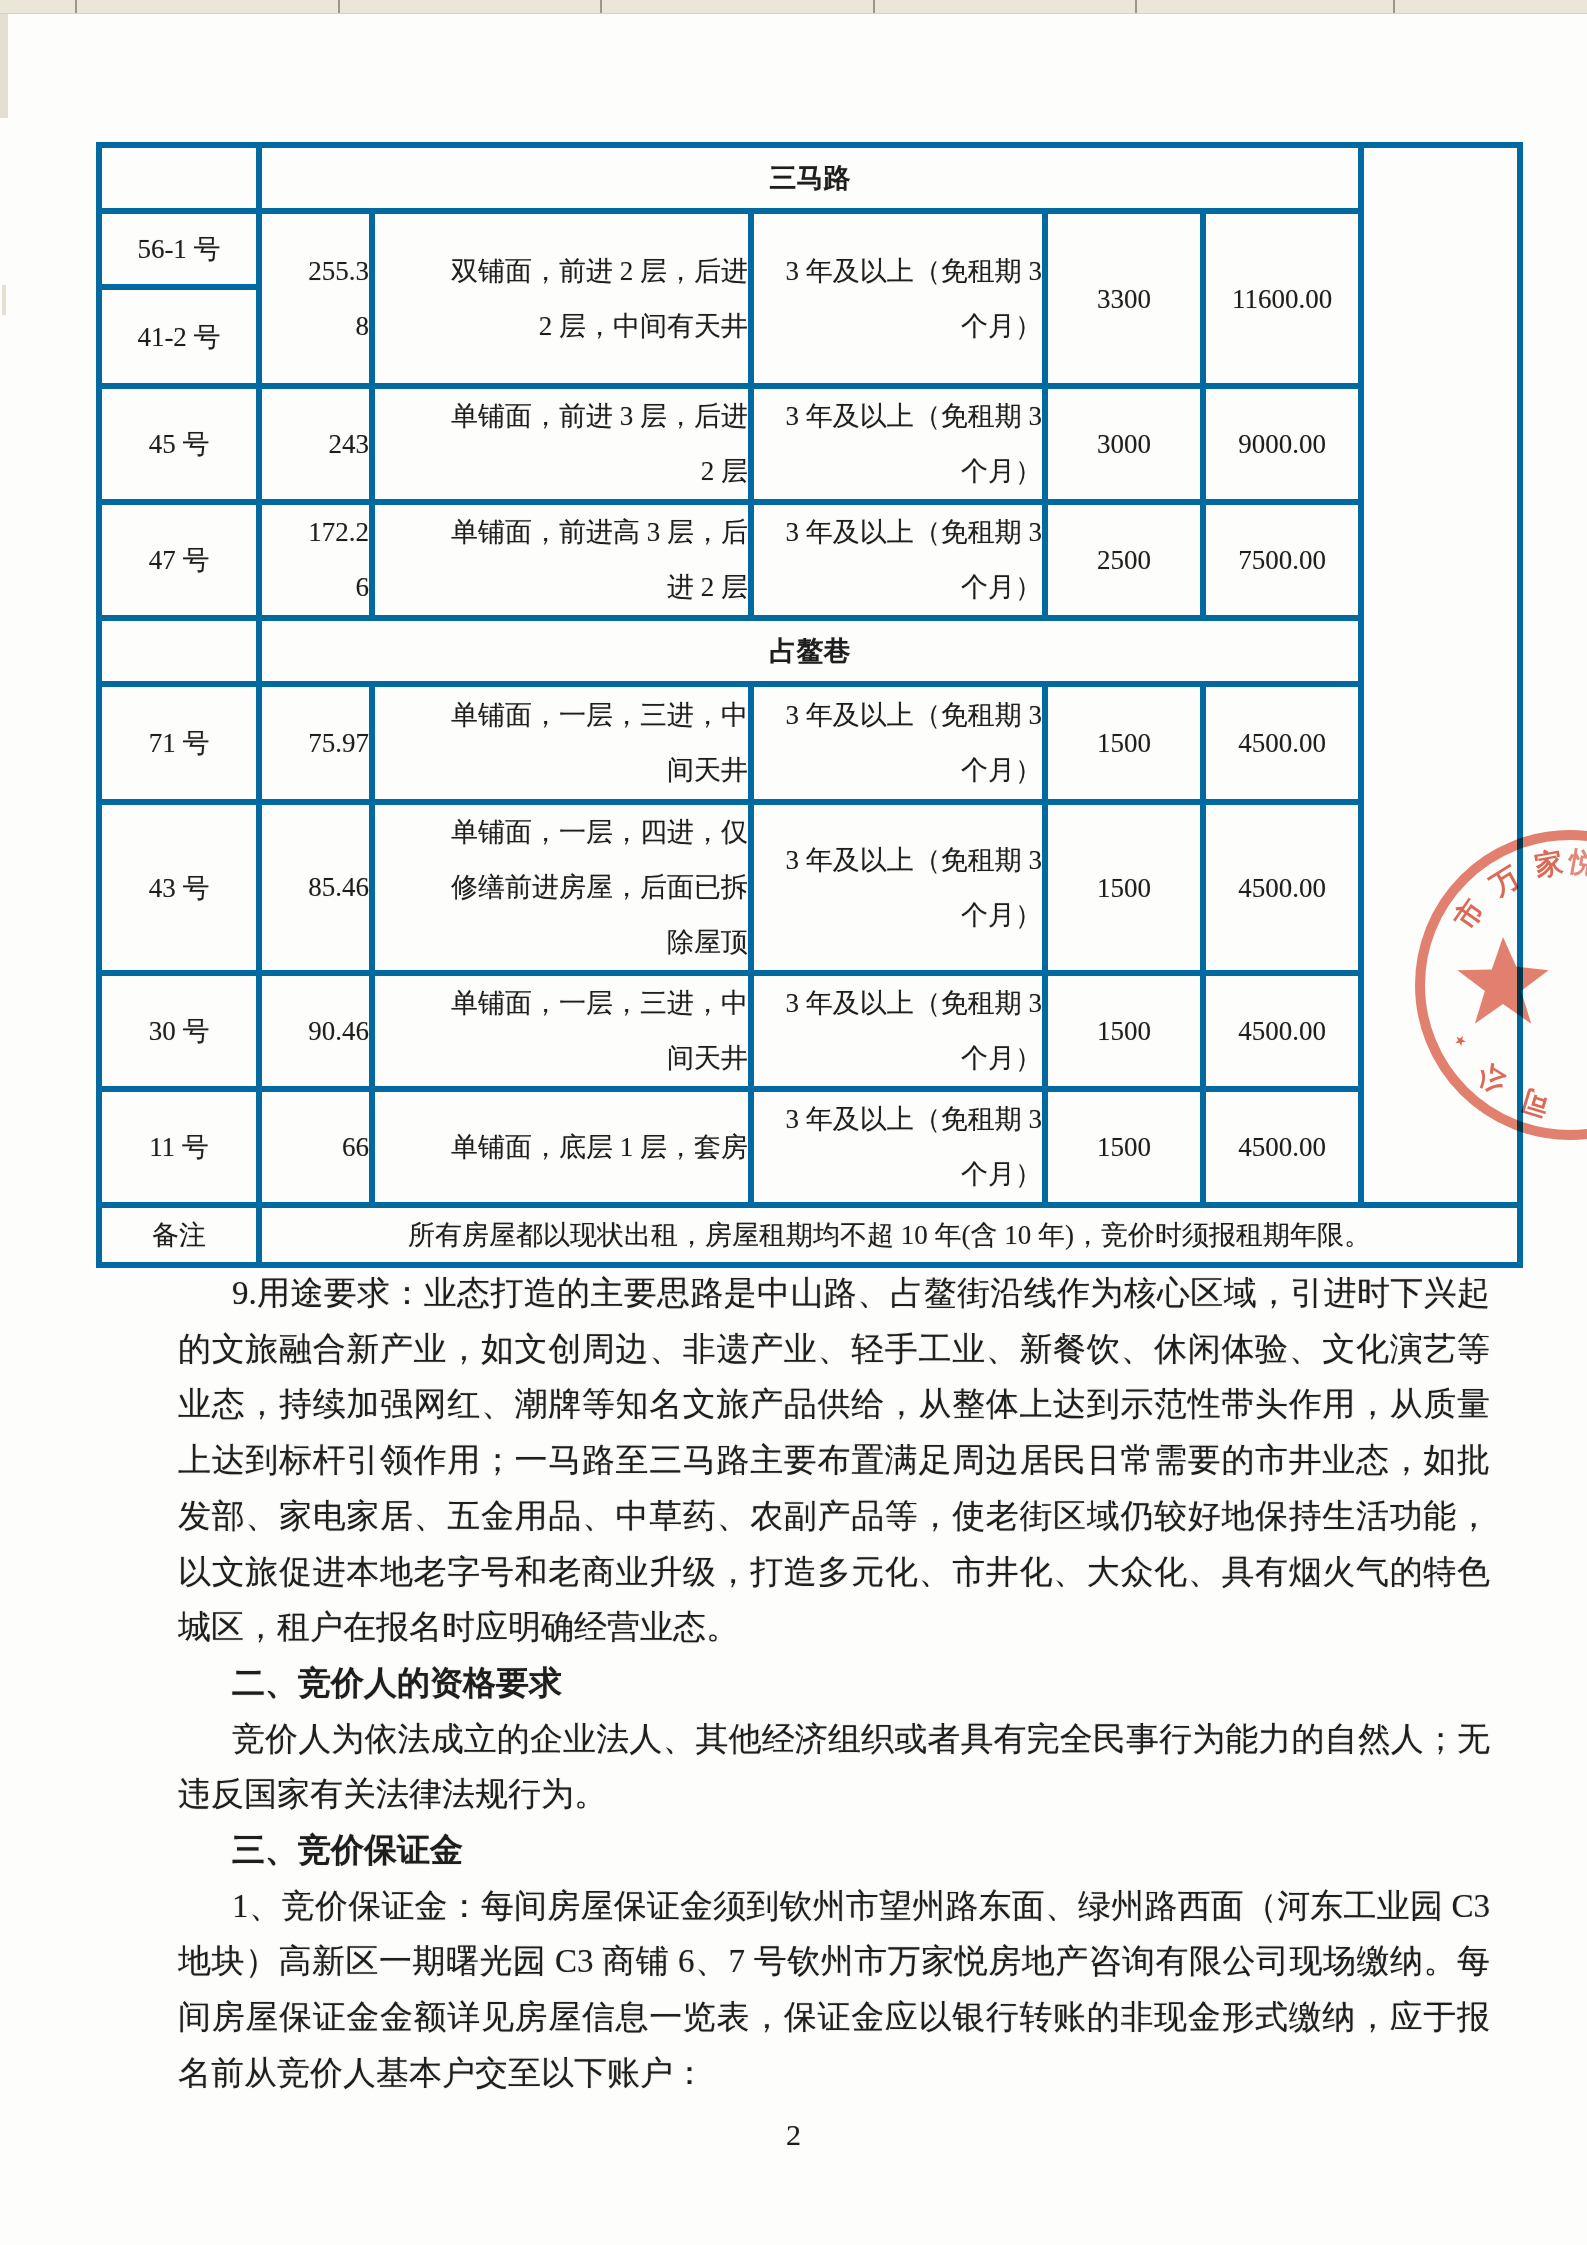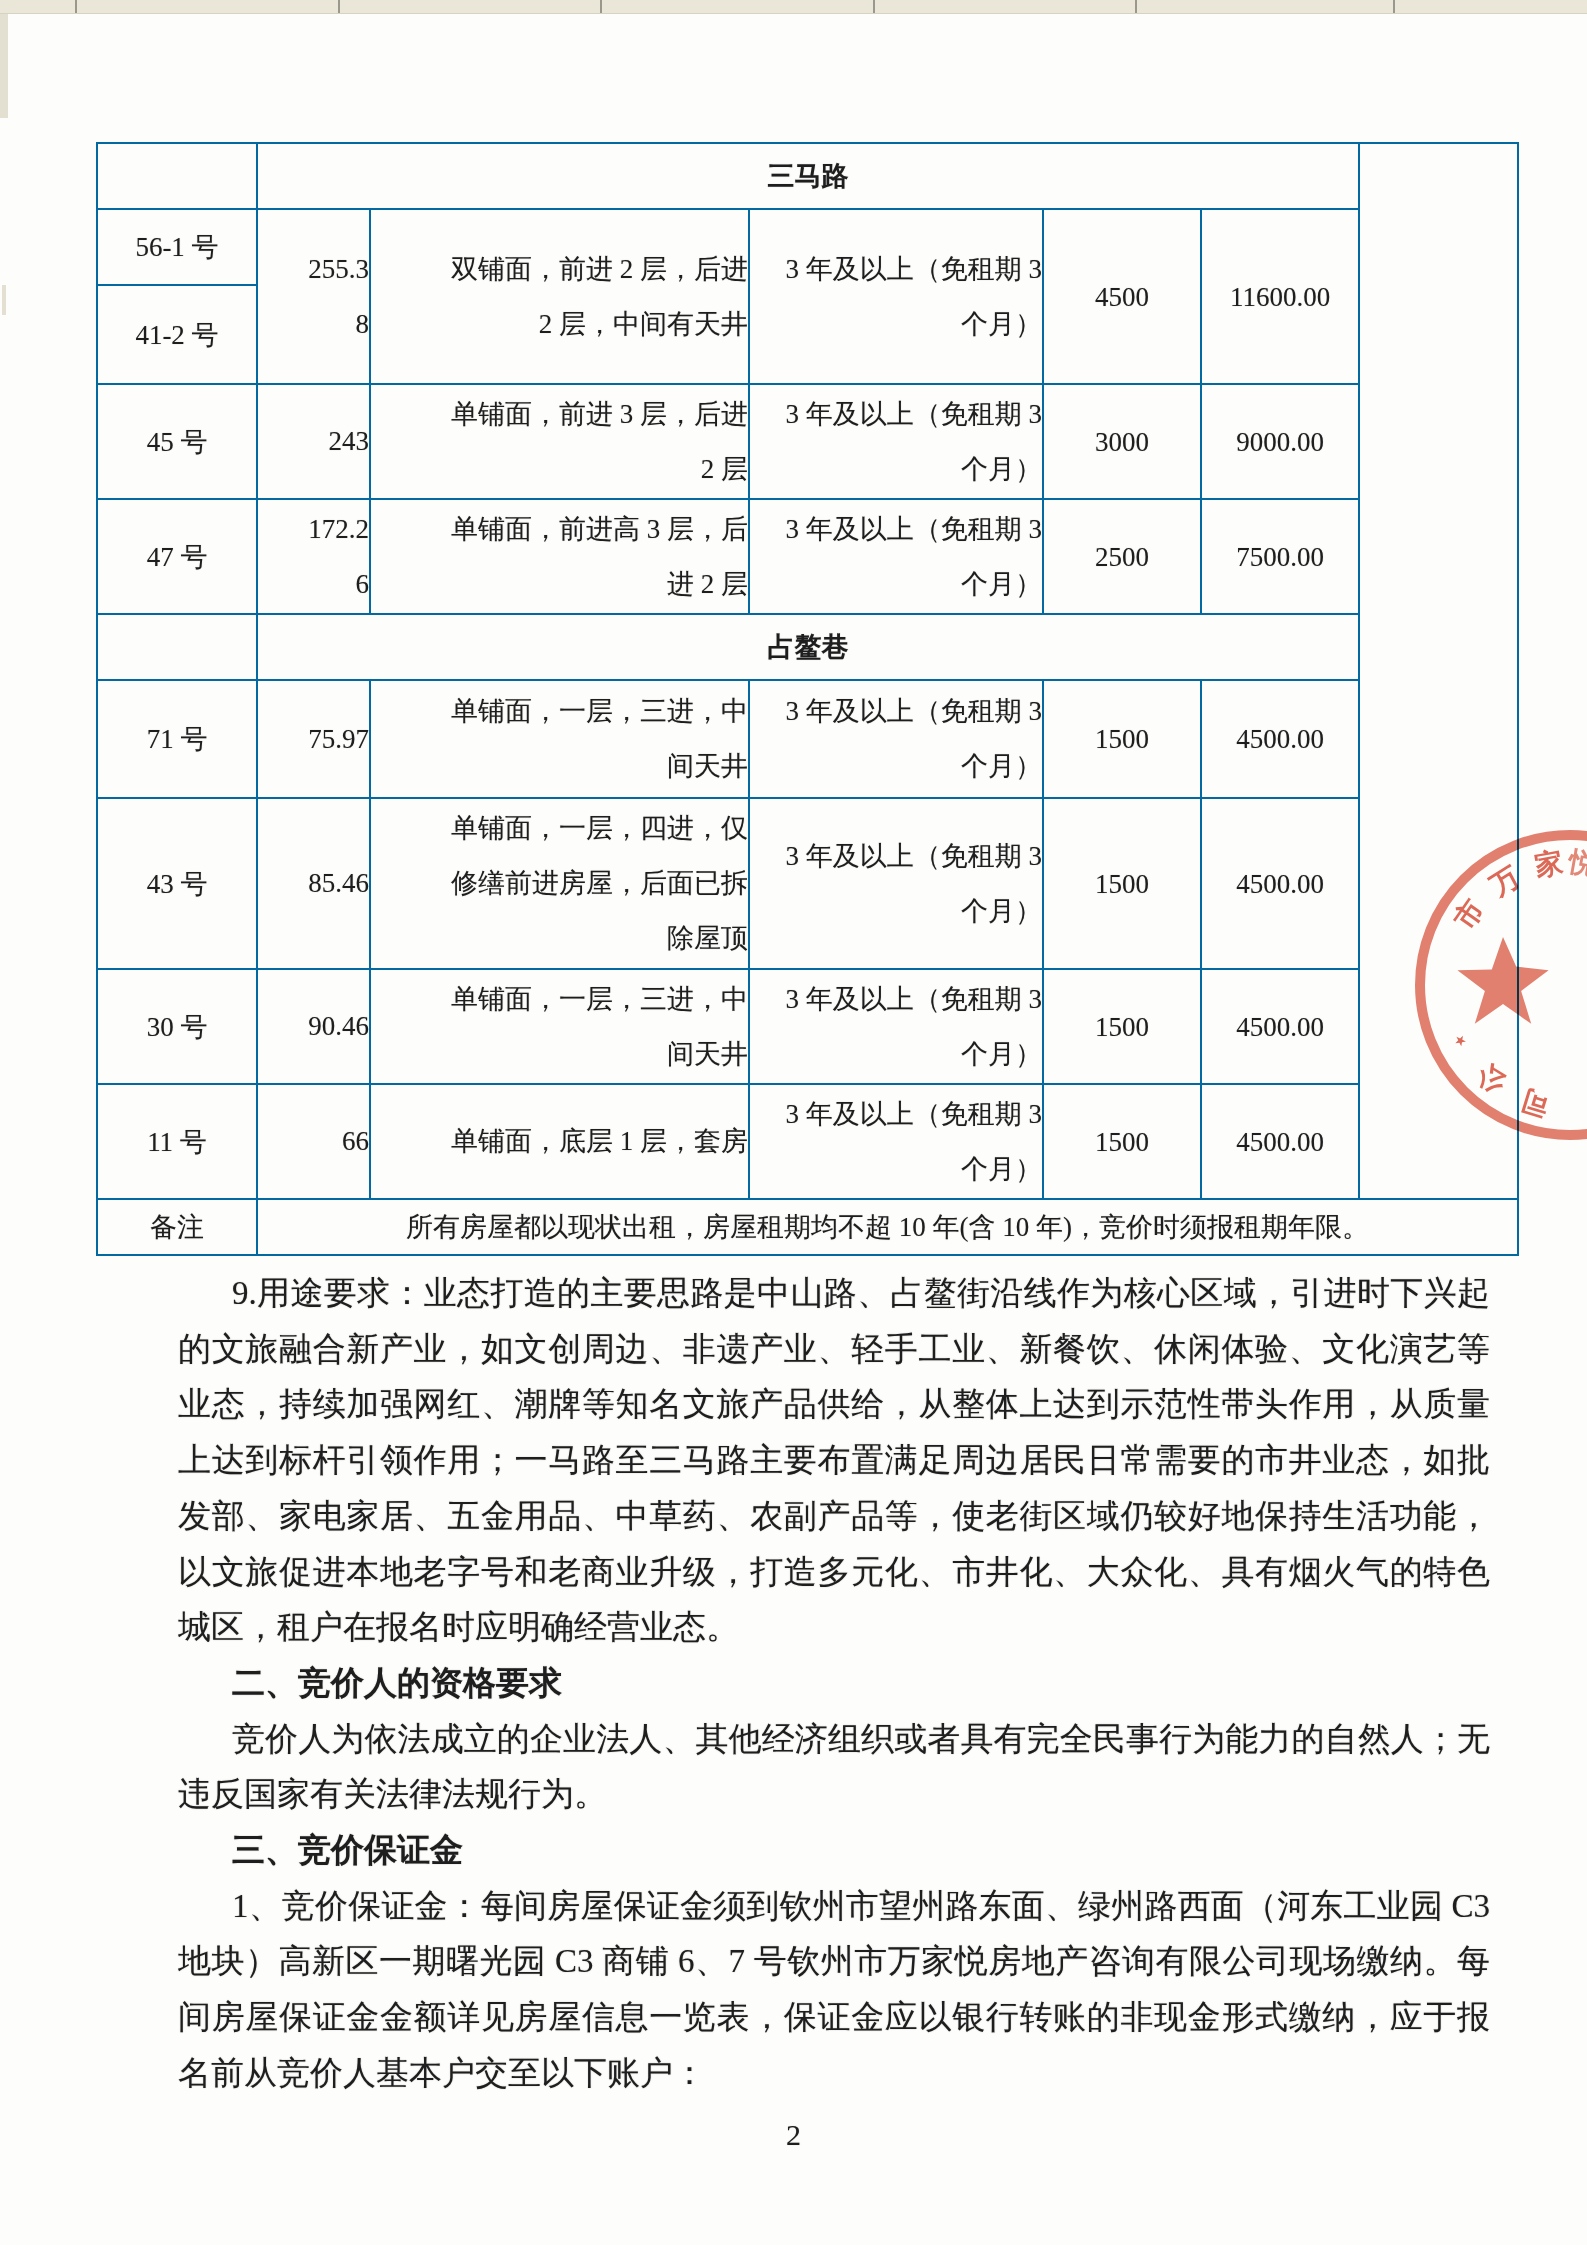--- a/index.html
+++ b/index.html
@@ -12,21 +12,21 @@
   
   .scan-strip{position:absolute;left:0;top:0;width:1587px;height:13px;background:#eae7d9;border-bottom:1px solid #d7d3c2;}
   .scan-tick{position:absolute;top:0;width:2px;height:13px;background:#9a978c;}
   .scan-blot{position:absolute;background:#e3e0d2;}
   
   .doc-table{
     position:absolute;left:96px;top:142px;
     border-collapse:collapse;table-layout:fixed;width:1421px;
   }
   .doc-table td{
-    border:2px solid #0369a1;padding:0;margin:0;
+    border:6px solid #0369a1;padding:0;margin:0;
     vertical-align:middle;text-align:center;
     font-size:27px;line-height:54px;
     text-shadow:0 0 1px rgba(40,40,40,.35);
   }
   .street-cell{text-align:left;padding-left:14px;font-weight:bold;font-size:28px;}
   .desc-cell div,.lease-cell div,.area-cell div{line-height:55px;text-align:right;}
   .remark-cell{text-align:left;padding-left:22px;font-size:28px;}
   .rh-street{height:66px;} .rh-41a{height:76px;} .rh-41b{height:99px;}
   .rh-115{height:115px;} .rh-118{height:118px;} .rh-171{height:171px;}
   .rh-remark{height:52px;}
@@ -85,21 +85,21 @@
         <div>8</div>
       </td>
       <td class="desc-cell" rowspan="2">
         <div>双铺面，前进 2 层，后进</div>
         <div>2 层，中间有天井</div>
       </td>
       <td class="lease-cell" rowspan="2">
         <div>3 年及以上（免租期 3</div>
         <div>个月）</div>
       </td>
-      <td rowspan="2">4500</td>
+      <td rowspan="2">3300</td>
       <td rowspan="2">11600.00</td>
     </tr>
     <tr class="rh-41b">
       <td>41-2 号</td>
     </tr>
 
     <tr class="rh-115">
       <td>45 号</td>
       <td class="area-cell">
         <div>243</div>

